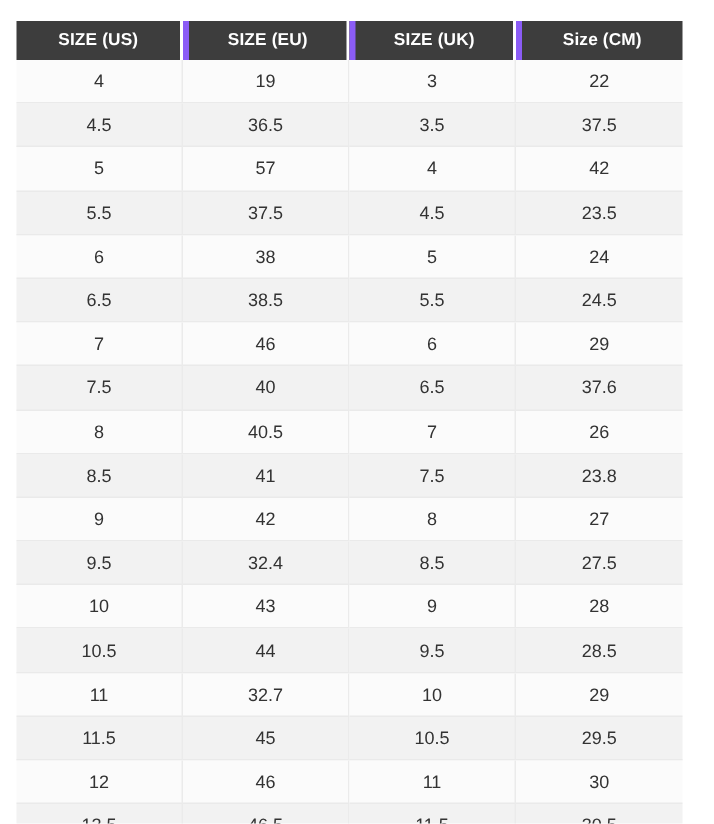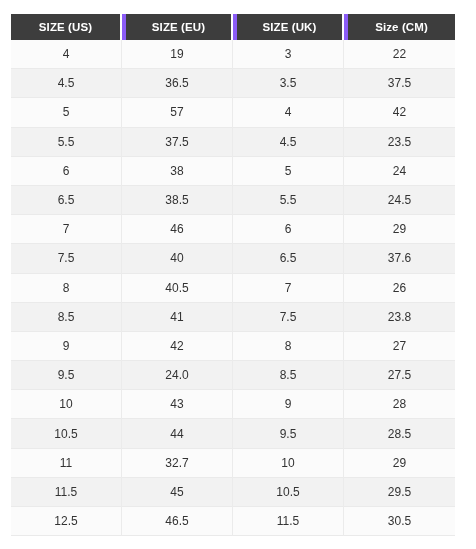--- a/index.html
+++ b/index.html
@@ -154,21 +154,21 @@
           <td>23.8</td>
         </tr>
         <tr>
           <td>9</td>
           <td>42</td>
           <td>8</td>
           <td>27</td>
         </tr>
         <tr>
           <td>9.5</td>
-          <td>24.0</td>
+          <td>32.4</td>
           <td>8.5</td>
           <td>27.5</td>
         </tr>
         <tr>
           <td>10</td>
           <td>43</td>
           <td>9</td>
           <td>28</td>
         </tr>
         <tr>
@@ -183,20 +183,26 @@
           <td>10</td>
           <td>29</td>
         </tr>
         <tr>
           <td>11.5</td>
           <td>45</td>
           <td>10.5</td>
           <td>29.5</td>
         </tr>
         <tr>
+          <td>12</td>
+          <td>46</td>
+          <td>11</td>
+          <td>30</td>
+        </tr>
+        <tr>
           <td>12.5</td>
           <td>46.5</td>
           <td>11.5</td>
           <td>30.5</td>
         </tr>
       </tbody>
   </table>
 </div>
 
 </body></html>

